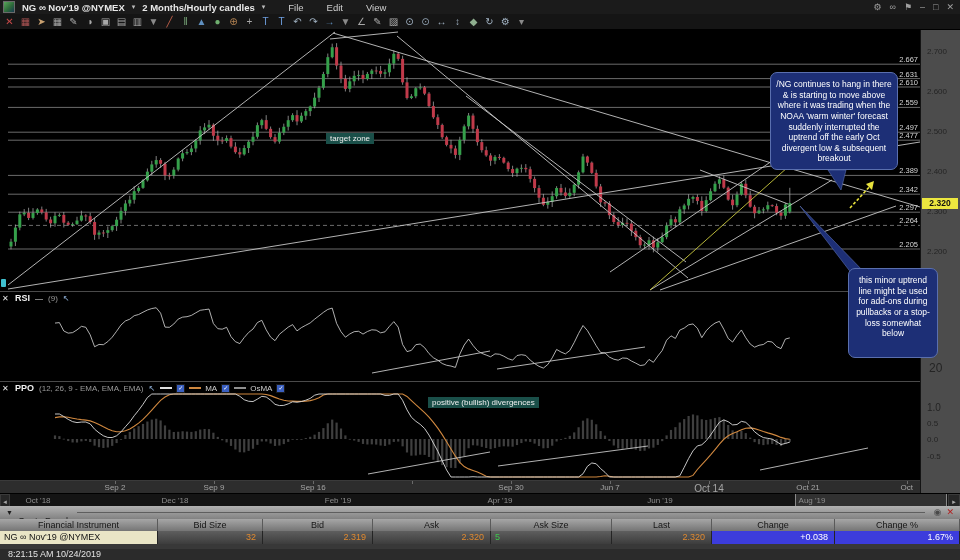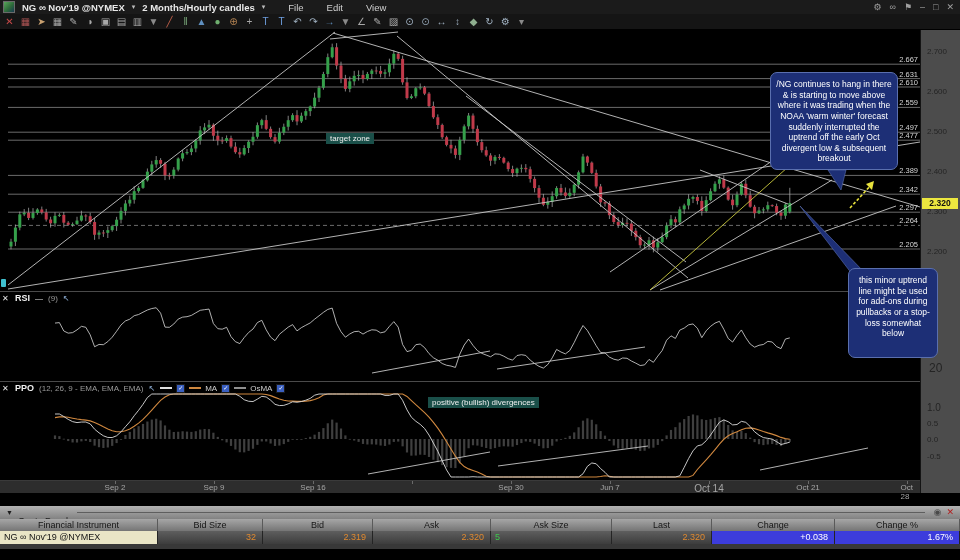--- a/index.html
+++ b/index.html
@@ -755,20 +755,31 @@
       </span>
   </div>
 
   <div id="overlays">
       <div style="position: absolute; left: 326px; top: 133px; background: rgb(26, 79, 73); color: rgb(239, 239, 239); font-size: 8px; padding: 1px 4px; z-index: 4; white-space: nowrap;">target zone</div>
       <div style="position: absolute; left: 428px; top: 397px; background: rgb(26, 79, 73); color: rgb(239, 239, 239); font-size: 8px; padding: 1px 4px; z-index: 4; white-space: nowrap;">positive (bullish) divergences</div>
       <div class="note" style="left: 770px; top: 72px; width: 128px; height: 98px;">/NG continues to hang in there &amp; is starting to move above where it was trading when the NOAA 'warm winter' forecast suddenly interrupted the uptrend off the early Oct divergent low &amp; subsequent breakout</div>
       <div class="note" style="left: 848px; top: 268px; width: 90px; height: 90px;">this minor uptrend line might be used for add-ons during pullbacks or a stop-loss somewhat below</div>
     </div>
 
+  <div class="abs scrollbar" id="scrollbar">
+      <div style="position: absolute; top: 0px; height: 13px; left: 795px; width: 152px; background: rgb(49, 49, 49); border-left: 1px solid rgb(138, 138, 138); border-right: 1px solid rgb(138, 138, 138); box-sizing: border-box;"></div>
+      <div style="position: absolute; top: 2px; left: 38px; transform: translateX(-50%); color: rgb(142, 142, 142); font-size: 8px; z-index: 2;">Oct '18</div>
+      <div style="position: absolute; top: 2px; left: 175px; transform: translateX(-50%); color: rgb(142, 142, 142); font-size: 8px; z-index: 2;">Dec '18</div>
+      <div style="position: absolute; top: 2px; left: 338px; transform: translateX(-50%); color: rgb(142, 142, 142); font-size: 8px; z-index: 2;">Feb '19</div>
+      <div style="position: absolute; top: 2px; left: 500px; transform: translateX(-50%); color: rgb(142, 142, 142); font-size: 8px; z-index: 2;">Apr '19</div>
+      <div style="position: absolute; top: 2px; left: 660px; transform: translateX(-50%); color: rgb(142, 142, 142); font-size: 8px; z-index: 2;">Jun '19</div>
+      <div style="position: absolute; top: 2px; left: 812px; transform: translateX(-50%); color: rgb(142, 142, 142); font-size: 8px; z-index: 2;">Aug '19</div>
+      <div style="position: absolute; top: 0px; left: 0px; width: 10px; height: 13px; background: rgb(38, 38, 38); color: rgb(170, 170, 170); font-size: 7px; line-height: 13px; text-align: center; border: 1px solid rgb(58, 58, 58); box-sizing: border-box;">◂</div>
+      <div style="position: absolute; top: 0px; left: 948px; width: 12px; height: 13px; background: rgb(38, 38, 38); color: rgb(170, 170, 170); font-size: 7px; line-height: 13px; text-align: center; border: 1px solid rgb(58, 58, 58); box-sizing: border-box;">▸</div>
+    </div>
 
   <div class="abs q-header">
     <span class="qh-caret">▼</span>
     <span class="qh-title">Quote Panel</span>
     <span class="qh-rule"></span>
     <span class="qh-ico" style="color:#4a4a4a">◉</span>
     <span class="qh-ico" style="color:#b02020;font-weight:bold">✕</span>
   </div>
   <div class="abs q-cols" id="qcols">
       <div class="q-col" style="width: 158px;">Financial Instrument</div>
@@ -785,14 +796,17 @@
       <div class="q-cell" style="width: 105px; color: rgb(224, 137, 47); text-align: right; padding: 0px 6px 0px 0px;">32</div>
       <div class="q-cell" style="width: 110px; color: rgb(224, 137, 47); text-align: right; padding: 0px 6px 0px 0px;">2.319</div>
       <div class="q-cell" style="width: 118px; color: rgb(224, 137, 47); text-align: right; padding: 0px 6px 0px 0px;">2.320</div>
       <div class="q-cell" style="width: 121px; color: rgb(62, 199, 77); text-align: left; padding: 0px 0px 0px 4px;">5</div>
       <div class="q-cell" style="width: 100px; color: rgb(224, 137, 47); text-align: right; padding: 0px 6px 0px 0px;">2.320</div>
       <div class="q-cell" style="width: 123px; color: rgb(255, 255, 255); text-align: right; padding: 0px 6px 0px 0px; background: rgb(60, 60, 220);">+0.038</div>
       <div class="q-cell" style="width: 125px; color: rgb(255, 255, 255); text-align: right; padding: 0px 6px 0px 0px; background: rgb(60, 60, 220);">1.67%</div>
     </div>
   <div class="abs q-strip"></div>
 
+  <div class="abs statusbar">
+    <span>8:21:15 AM 10/24/2019</span>
+  </div>
 
 </div>
 
 </body></html>

